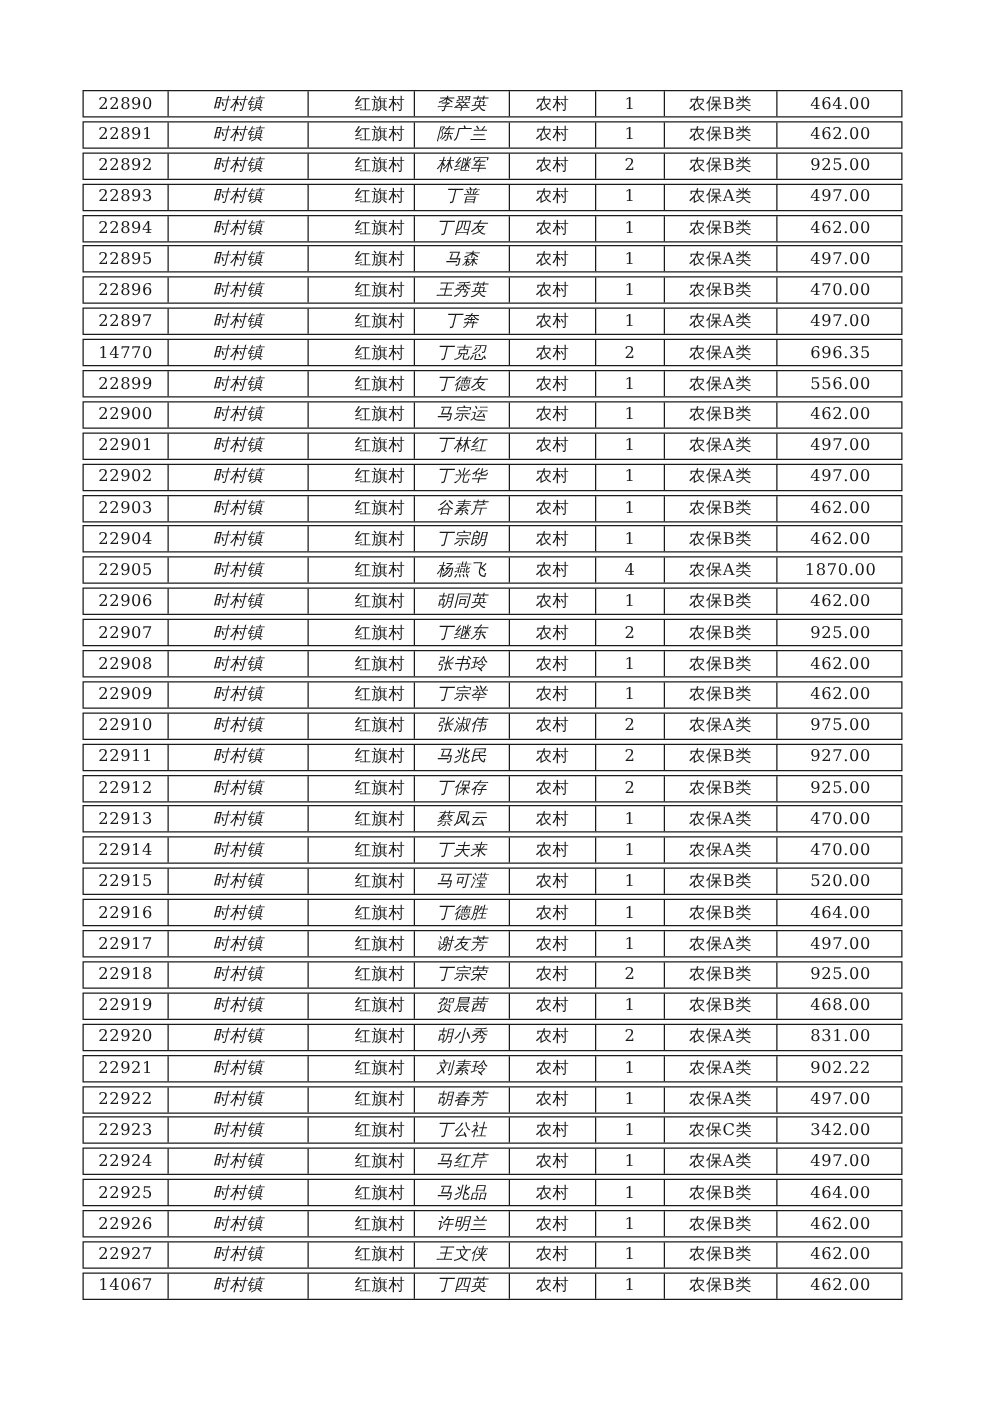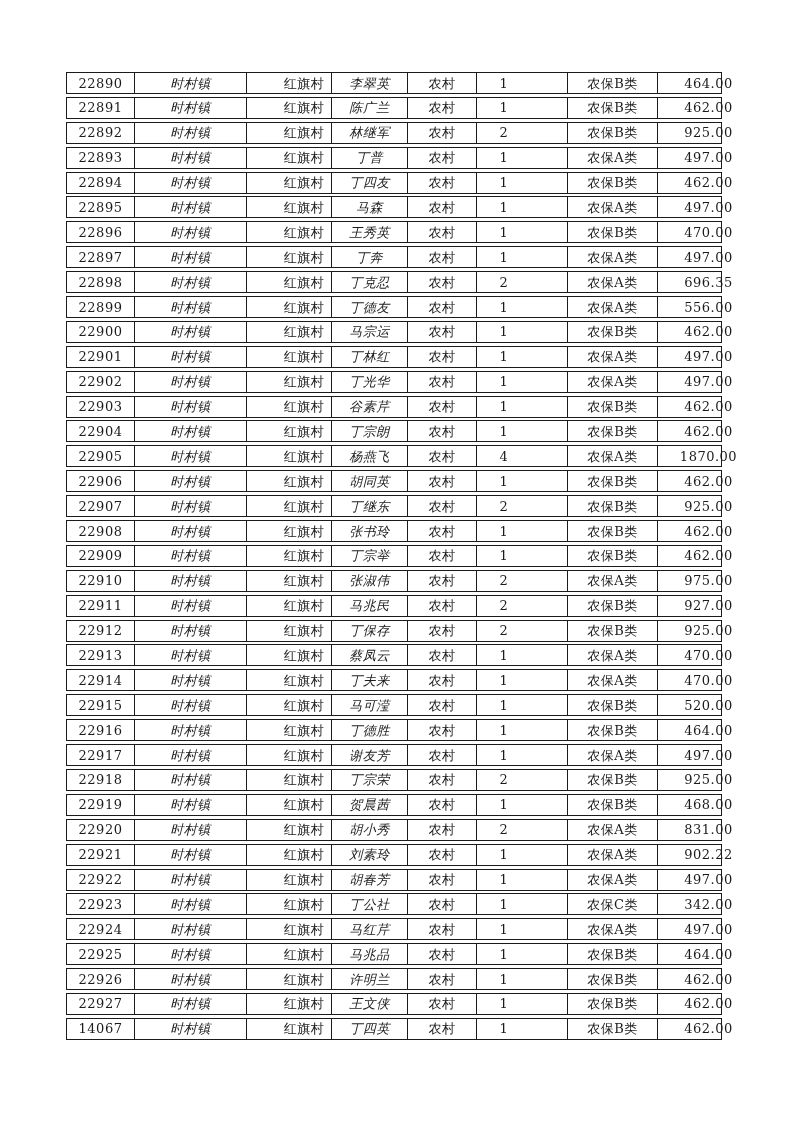--- a/index.html
+++ b/index.html
@@ -42,21 +42,21 @@
     overflow: hidden;
     letter-spacing: 0.5px;
   }
   .cell + .cell { border-left: 1.6px solid #1b1b1b; }
   .c0 { flex: 0 0 67px; }
   .c1 { flex: 0 0 112px; font-style: italic; }
   .c2 { flex: 0 0 85px; padding-left: 30px; }
   .c3 { flex: 0 0 76px; font-style: italic; }
   .c4 { flex: 0 0 69px; text-align: right; }
   .c5 { flex: 0 0 55px; }
-  .c6 { flex: 0 0 90px; margin-left: 36px; }
+  .c6 { flex: 0 0 90px; }
   .c7 { flex: 0 0 102px; text-align: right; }
 </style>
 </head>
 <body>
 
 <div class="page">
   <div class="table" id="table">
       <div class="row">
     <div class="cell c0">22890</div>
     <div class="cell c1">时村镇</div>
@@ -131,21 +131,21 @@
     <div class="cell c0">22897</div>
     <div class="cell c1">时村镇</div>
     <div class="cell c2">红旗村</div>
     <div class="cell c3">丁奔</div>
     <div class="cell c4">农村</div>
     <div class="cell c5">1</div>
     <div class="cell c6">农保A类</div>
     <div class="cell c7">497.00</div>
   </div>
       <div class="row">
-    <div class="cell c0">22898</div>
+    <div class="cell c0">14770</div>
     <div class="cell c1">时村镇</div>
     <div class="cell c2">红旗村</div>
     <div class="cell c3">丁克忍</div>
     <div class="cell c4">农村</div>
     <div class="cell c5">2</div>
     <div class="cell c6">农保A类</div>
     <div class="cell c7">696.35</div>
   </div>
       <div class="row">
     <div class="cell c0">22899</div>

